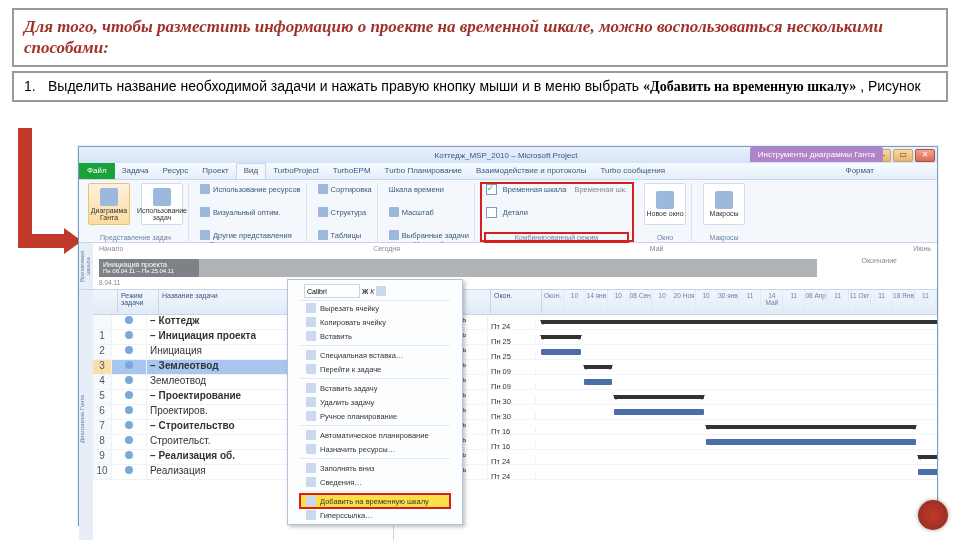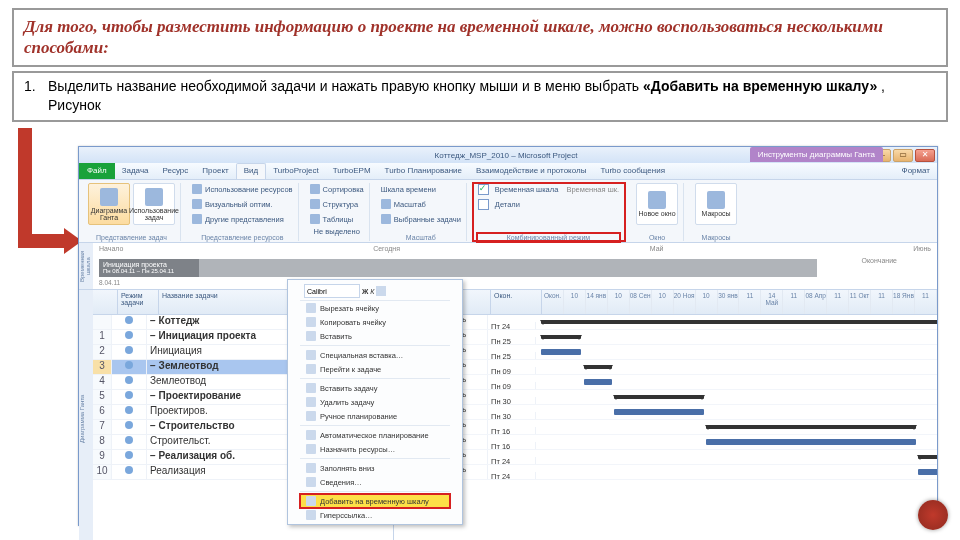--- a/index.html
+++ b/index.html
@@ -28,21 +28,21 @@
     margin: 4px 12px 6px 12px;
     padding: 4px 10px;
     font-size: 14px;
     line-height: 1.4;
     display: flex;
   }
   .intro-num {
     width: 24px;
     flex: 0 0 24px;
   }
-  .intro-text b { font-family: Liberation Sans, sans-serif; }
+  .intro-text b { font-family: Liberation Serif, serif; }
   .arrow {
     position: absolute;
     left: 18px;
     top: 128px;
     width: 60px;
     height: 160px;
   }
   .arrow .v { position:absolute; left:0; top:0; width:14px; height:120px; background:#c0392b; }
   .arrow .h { position:absolute; left:0; top:106px; width:48px; height:14px; background:#c0392b; }
   .arrow .head { position:absolute; left:46px; top:100px; width:0; height:0; border-top:13px solid transparent; border-bottom:13px solid transparent; border-left:18px solid #c0392b; }
@@ -90,21 +90,21 @@
   .ribbon {
     height: 58px;
     background:#f4f7fb;
     border-bottom:1px solid #c6d5ea;
     display:flex;
     padding:3px 4px 1px 4px;
     gap:6px;
   }
   .rgroup { border-right:1px solid #d9e3ef; padding:0 5px; display:flex; flex-direction:column; justify-content:space-between; }
   .rgroup:last-child { border-right:none; }
-  .rbtns { display:flex; gap:3px; flex-wrap:wrap; align-items:flex-start; }
+  .rbtns { display:flex; gap:11px; flex-wrap:wrap; align-items:flex-start; }
   .bigbtn { width:40px; height:40px; background:linear-gradient(#fef2dc,#fcdca0); border:1px solid #e6c27b; border-radius:2px; display:flex; flex-direction:column; align-items:center; justify-content:center; gap:1px; font-size:7px; text-align:center; line-height:1; cursor:pointer; }
   .bigbtn.plain { background:#fff; border-color:#d0dcec; }
   .bigbtn .ico { width:18px; height:18px; background:#9cb8dd; border-radius:2px; }
   .smallbtn { display:flex; align-items:center; gap:3px; font-size:7.5px; color:#3b587f; height:12px; cursor:pointer; }
   .smallbtn .ico { width:10px; height:10px; background:#9cb8dd; border-radius:1px; display:inline-block; }
   .chk { width:9px; height:9px; border:1px solid #7a9acb; display:inline-block; background:#fff; margin-right:3px; position:relative; }
   .chk.on::after { content:"✓"; position:absolute; left:0; top:-2px; font-size:9px; color:#2b6; }
   .glabel { font-size:7px; color:#6a84a8; text-align:center; }
   .redframe { outline:2px solid #d62020; outline-offset:-1px; }
 
@@ -214,21 +214,21 @@
         <div class="menuitem">Ресурс</div>
         <div class="menuitem">Проект</div>
         <div class="menuitem active">Вид</div>
         <div class="menuitem">TurboProject</div>
         <div class="menuitem">TurboEPM</div>
         <div class="menuitem">Turbo Планирование</div>
         <div class="menuitem">Взаимодействие и протоколы</div>
         <div class="menuitem">Turbo сообщения</div>
       </div>
     <div style="flex:1"></div>
-    <div class="menuitem" style="">Формат</div>
+    <div class="menuitem" style="margin-right:56px">Формат</div>
   </div>
 
   <div class="ribbon">
     <div class="rgroup">
       <div class="rbtns">
         <div class="bigbtn">
             <span class="ico"></span>
             <span>Диаграмма Ганта</span>
           </div>
         <div class="bigbtn plain">

